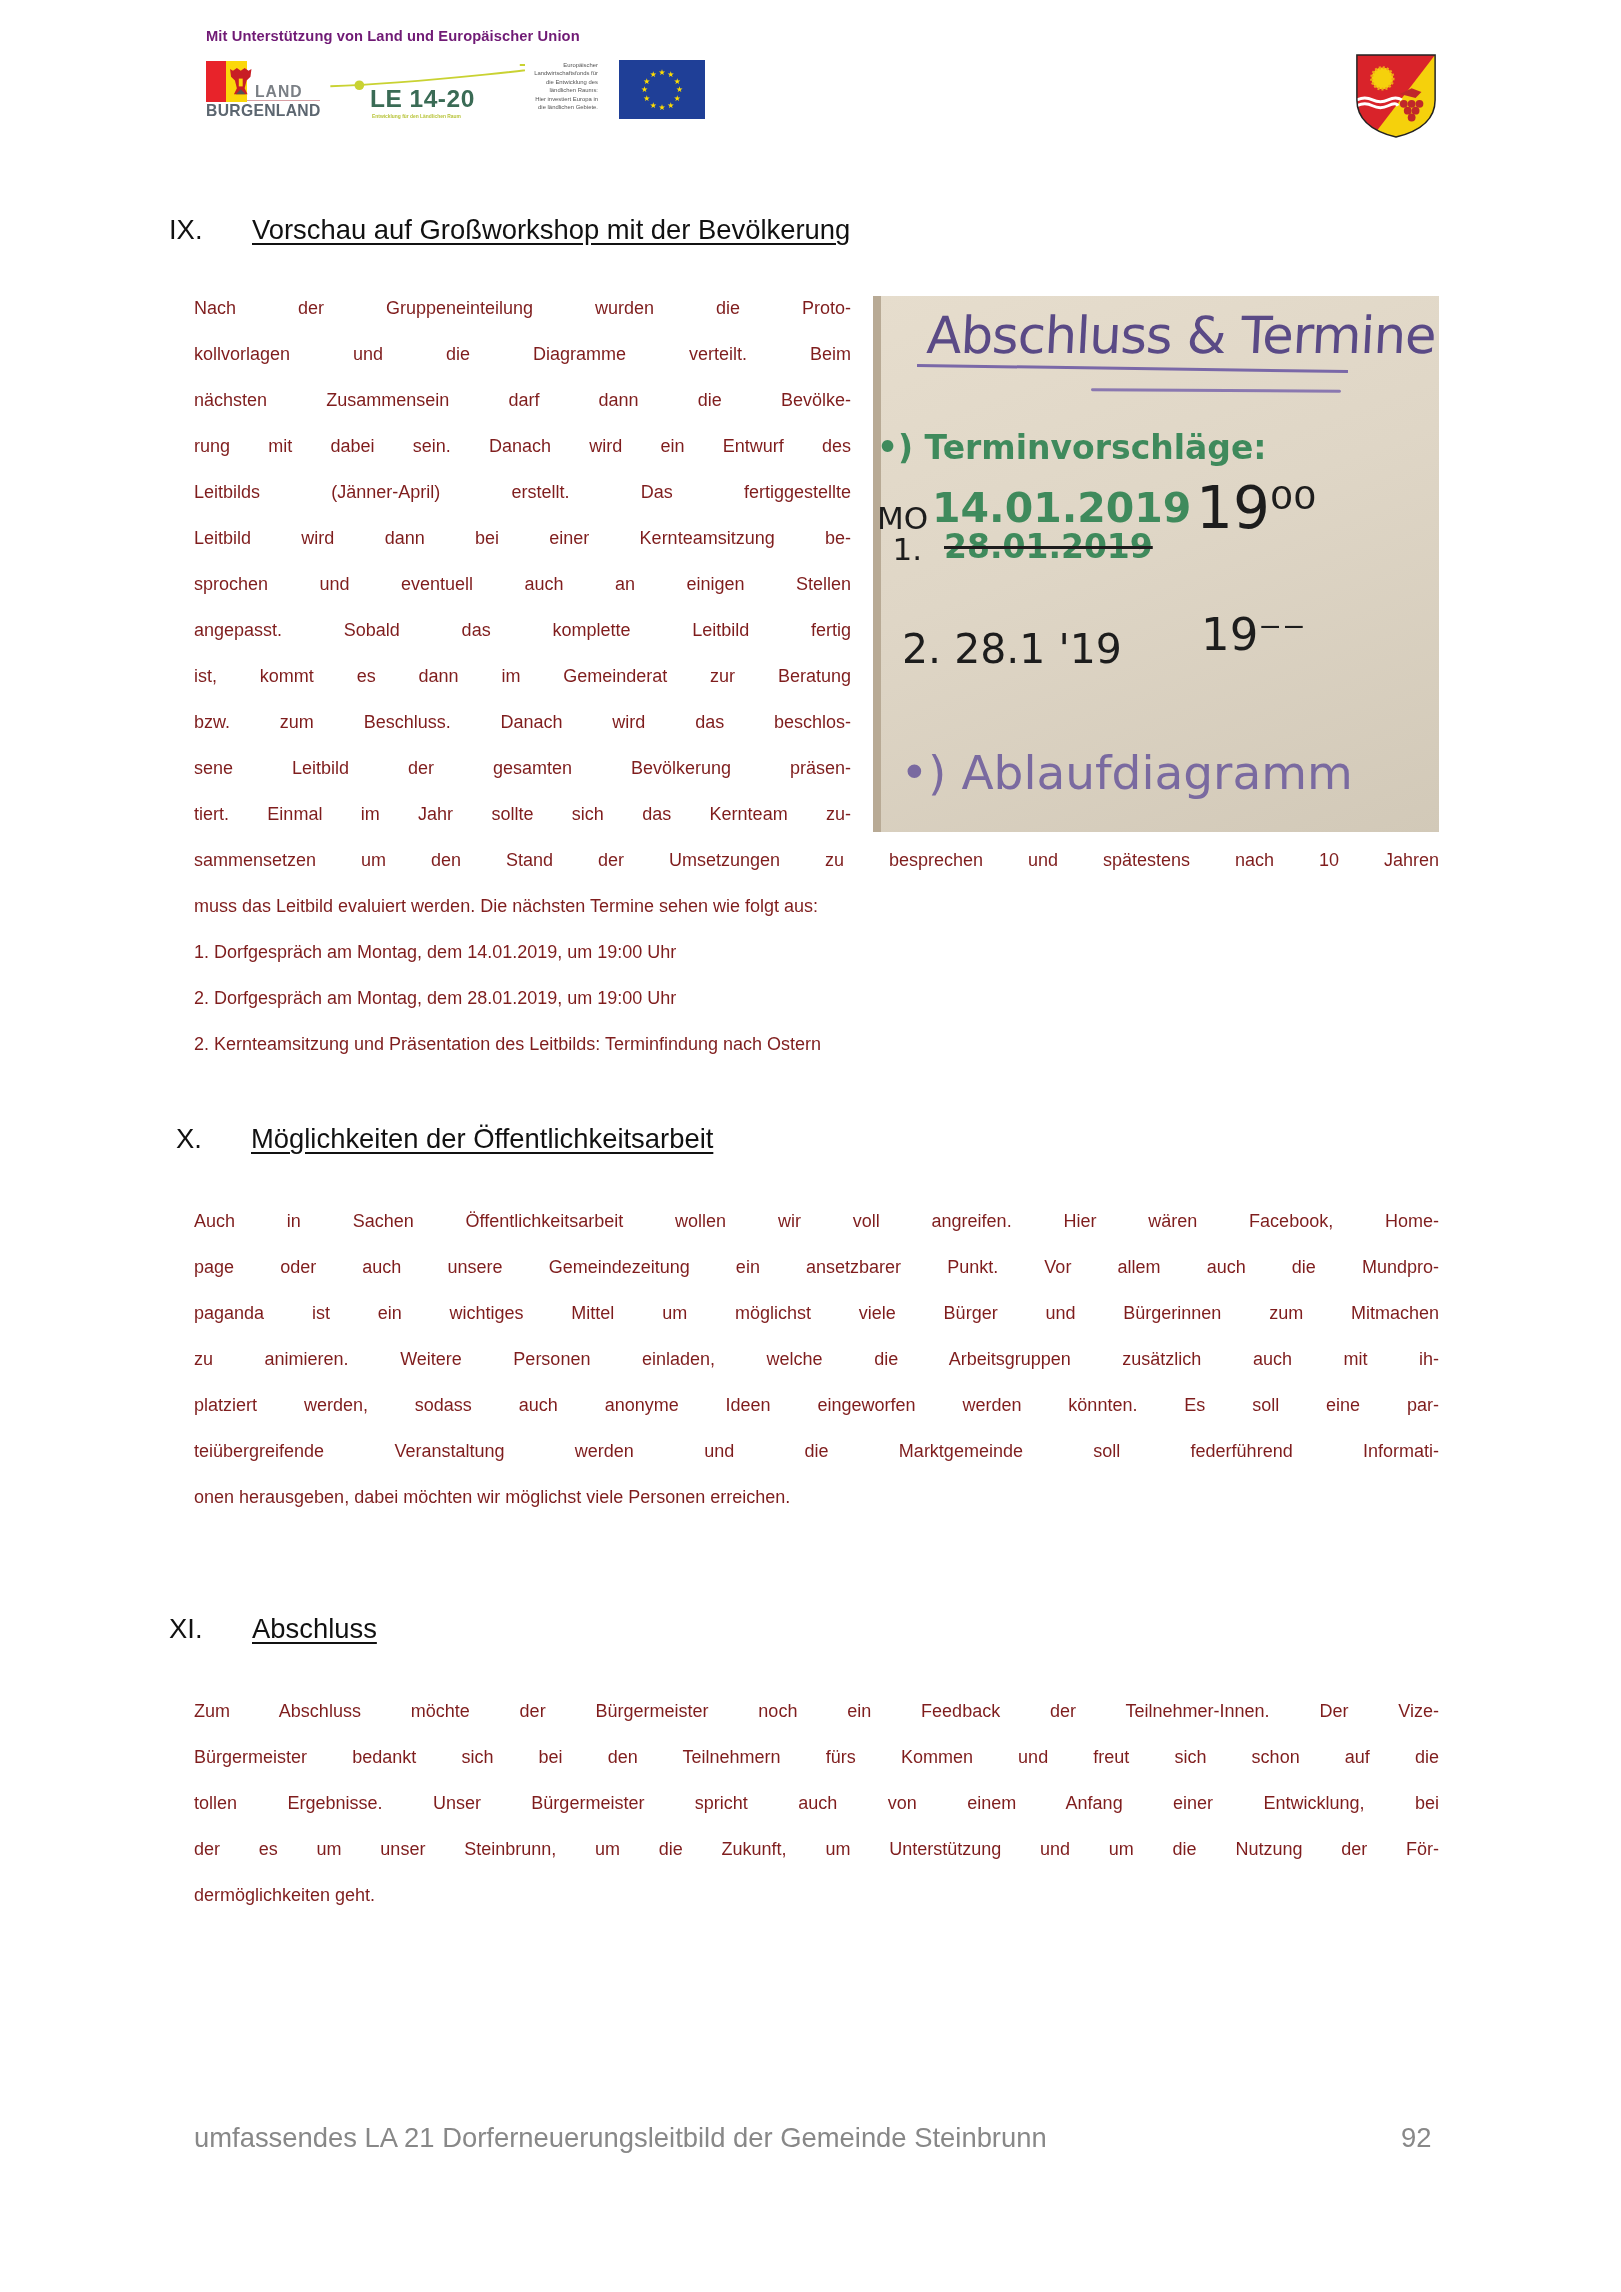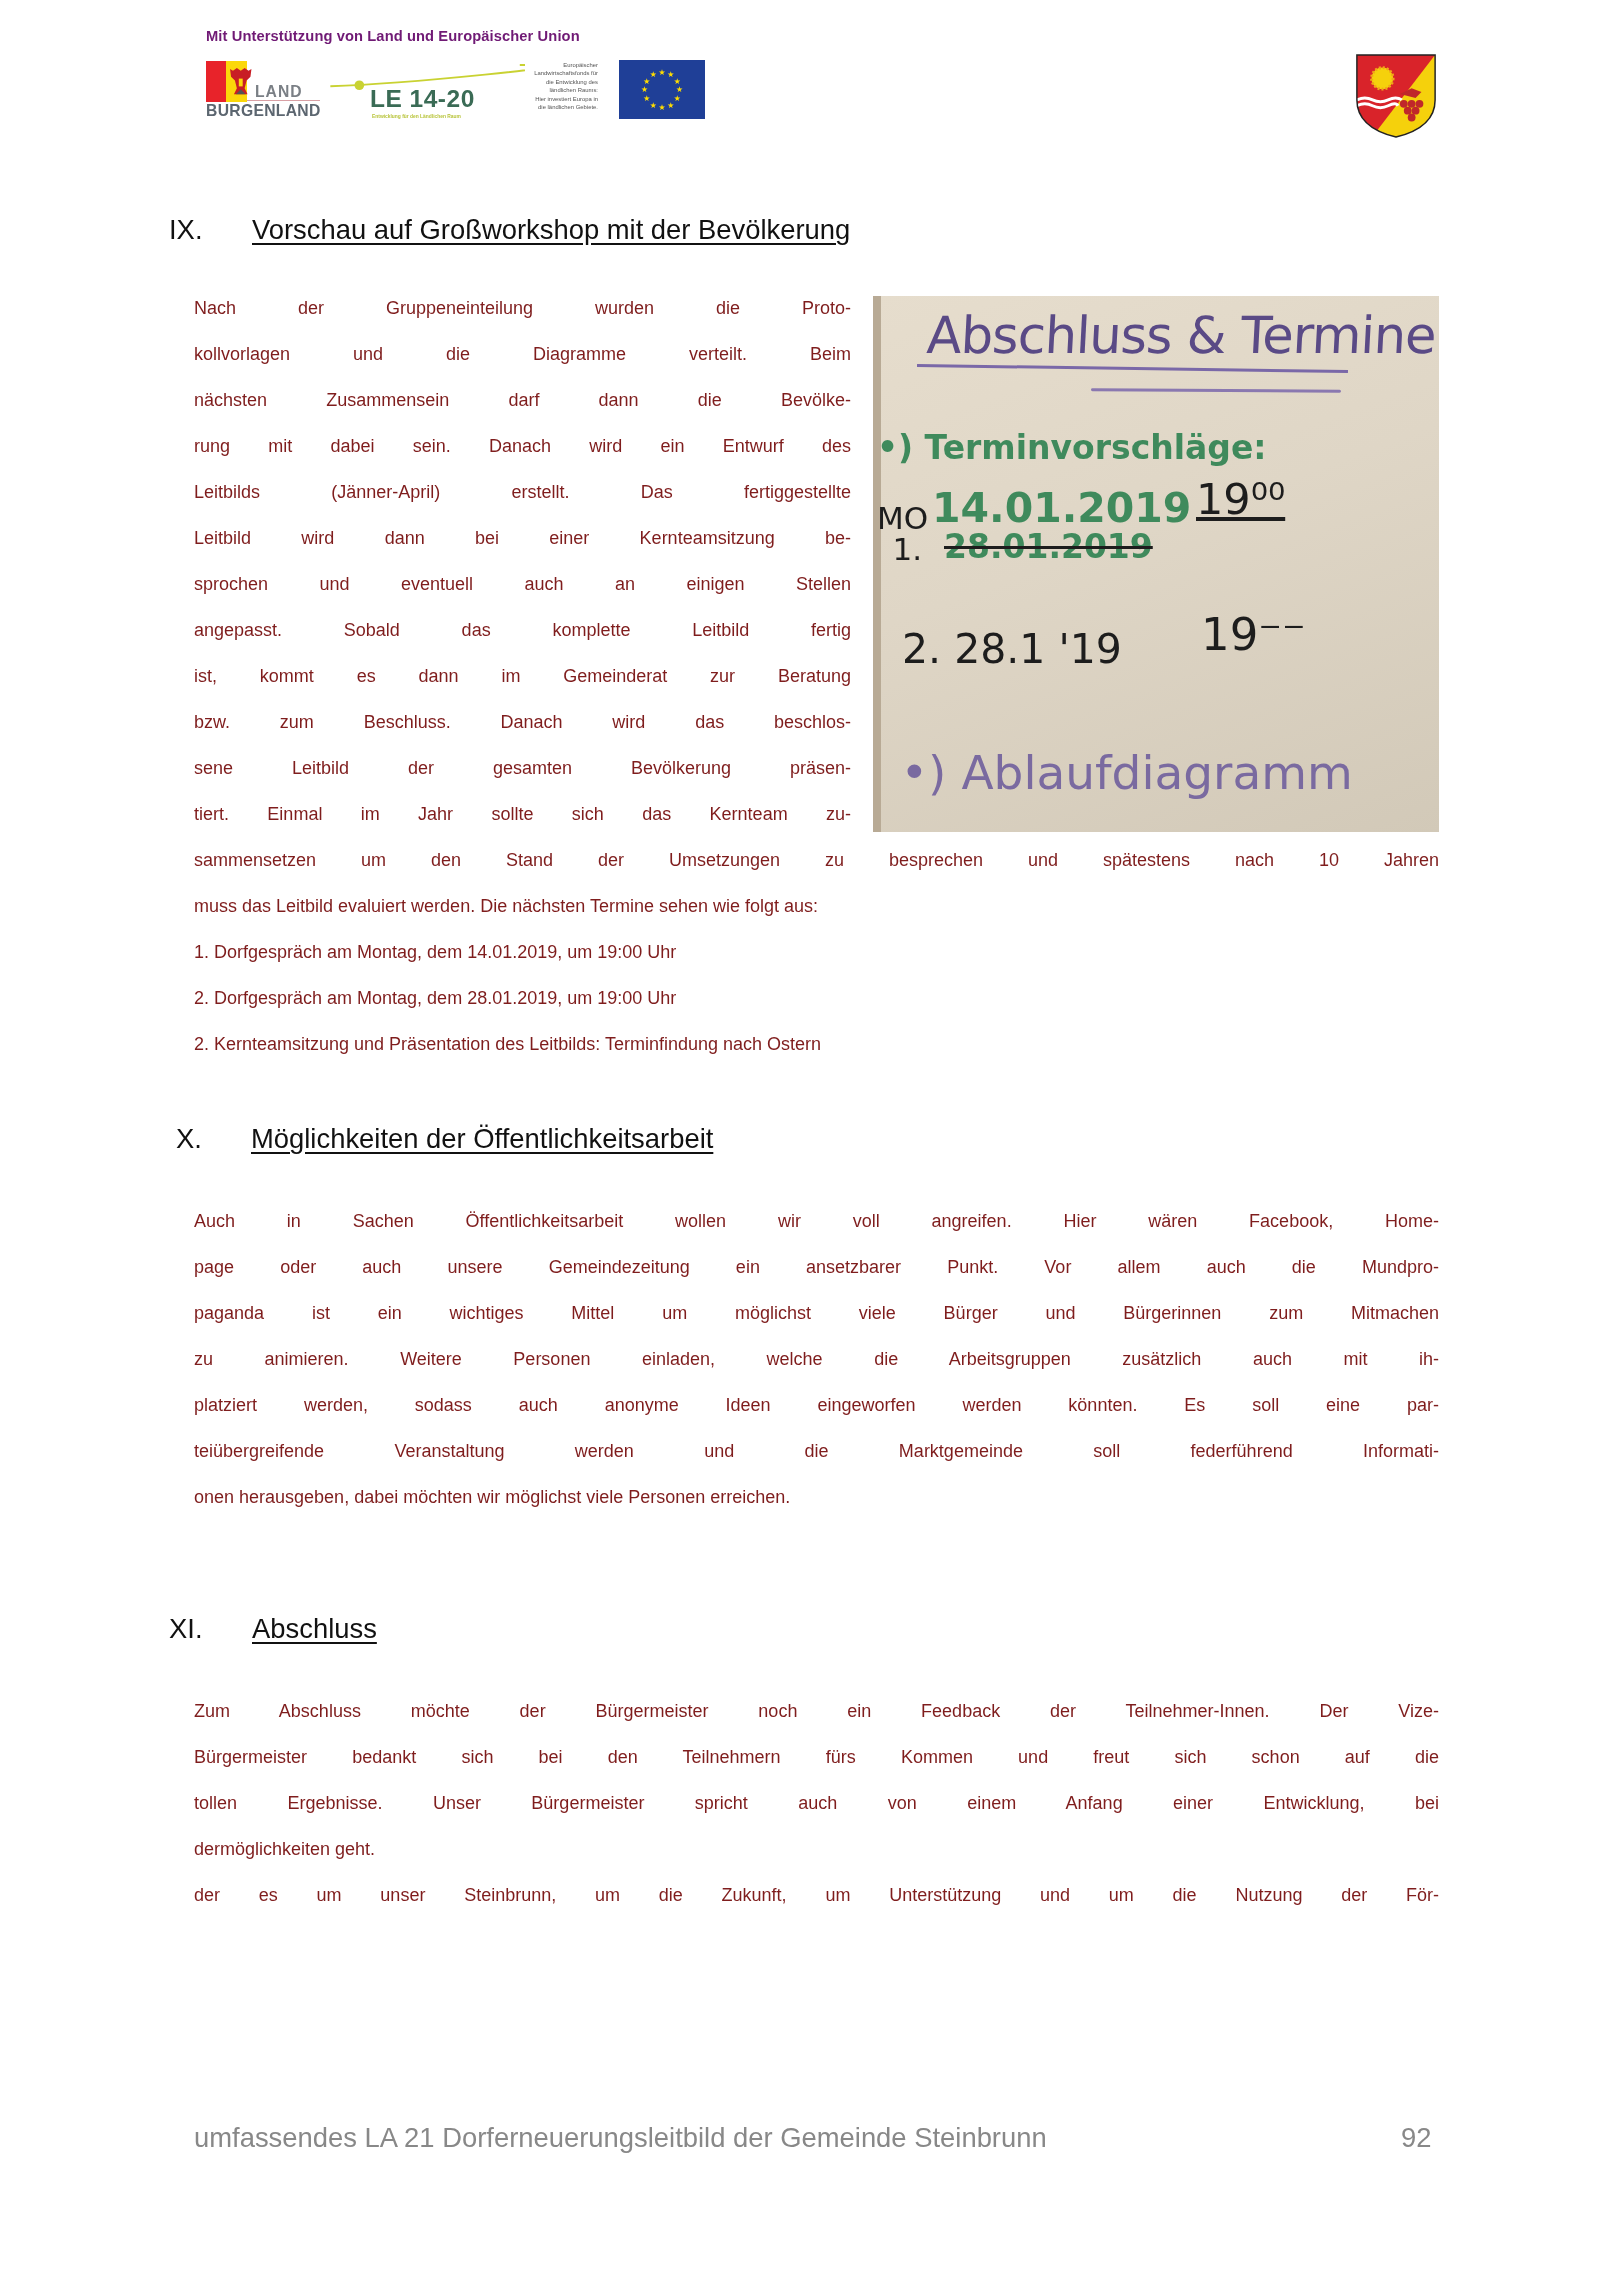--- a/index.html
+++ b/index.html
@@ -148,21 +148,21 @@
 </div>
 
 <div class="board">
   <div class="board-edge"></div>
   <div class="hw hw-title">Abschluss &amp; Termine</div>
   <div class="hw-u1"></div>
   <div class="hw-u2"></div>
   <div class="hw hw-green" style="left:3.9px; top:132px; font-size:33px;">•) Terminvorschläge:</div>
   <div class="hw hw-black" style="left:3.9px; top:204px; font-size:31px;">MO</div>
   <div class="hw hw-green" style="left:59px; top:188px; font-size:41px;">14.01.2019</div>
-  <div class="hw hw-black" style="left:323px; top:178px; font-size:43px;text-decoration:underline;">19⁰⁰</div>
+  <div class="hw hw-black" style="left:323px; top:178px; font-size:58px;">19⁰⁰</div>
   <div class="hw hw-black" style="left:19.6px; top:235px; font-size:31px;">1.</div>
   <div class="hw hw-green strike" style="left:71px; top:231px; font-size:33px;">28.01.2019</div>
   <div class="hw hw-black" style="left:29px; top:329px; font-size:41px;">2. 28.1 '19</div>
   <div class="hw hw-black" style="left:328px; top:312px; font-size:45px;">19⁻⁻</div>
   <div class="hw hw-violet" style="left:27.4px; top:449px; font-size:47px;">•) Ablaufdiagramm</div>
 </div>
 
 <div class="para" style="top:837px; width:1245px;">
   <span class="line justify">sammensetzen um den Stand der Umsetzungen zu besprechen und spätestens nach 10 Jahren</span>
   <span class="line">muss das Leitbild evaluiert werden. Die nächsten Termine sehen wie folgt aus:</span>
@@ -188,19 +188,19 @@
 
 <div class="section-head" style="left:169px; top:1613px;">
   <span class="section-num">XI.</span>
   <span class="section-title">Abschluss</span>
 </div>
 
 <div class="para" style="top:1688px; width:1245px;">
   <span class="line justify">Zum Abschluss möchte der Bürgermeister noch ein Feedback der Teilnehmer-Innen. Der Vize-</span>
   <span class="line justify">Bürgermeister bedankt sich bei den Teilnehmern fürs Kommen und freut sich schon auf die</span>
   <span class="line justify">tollen Ergebnisse. Unser Bürgermeister spricht auch von einem Anfang einer Entwicklung, bei</span>
+  <span class="line justify">der es um unser Steinbrunn, um die Zukunft, um Unterstützung und um die Nutzung der För-</span>
   <span class="line">dermöglichkeiten geht.</span>
-  <span class="line justify">der es um unser Steinbrunn, um die Zukunft, um Unterstützung und um die Nutzung der För-</span>
 </div>
 
 <div class="footer-left">umfassendes LA 21 Dorferneuerungsleitbild der Gemeinde Steinbrunn</div>
 <div class="footer-right">92</div>
 
 
 </body></html>

